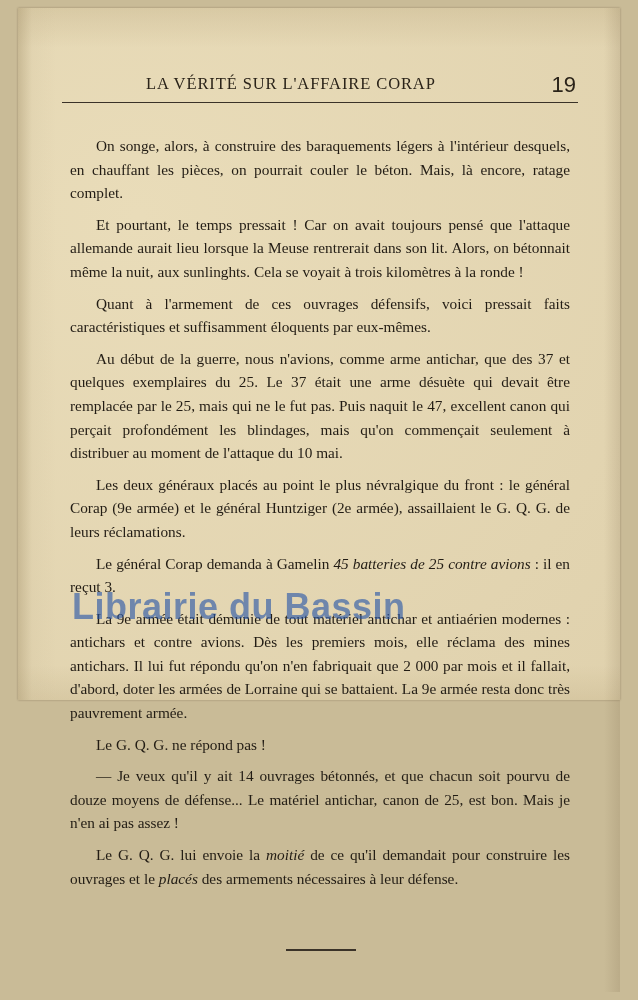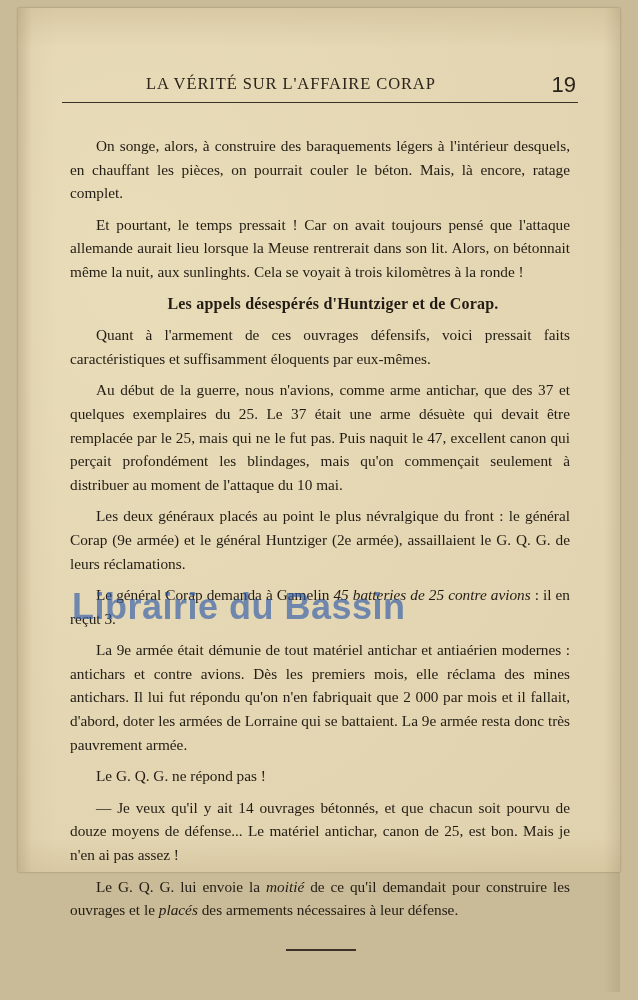--- a/index.html
+++ b/index.html
@@ -11,21 +11,21 @@
     height: 1000px;
     background: #c9bb97;
     font-family: "Liberation Serif", serif;
     overflow: hidden;
   }
   .page {
     position: absolute;
     left: 18px;
     top: 8px;
     width: 602px;
-    height: 864px;
+    height: 692px;
     background: #e9dcb9;
     background-image:
       linear-gradient(90deg, rgba(175,158,120,0.55) 0px, rgba(205,190,155,0.18) 14px, rgba(0,0,0,0) 38px),
       linear-gradient(180deg, rgba(190,172,132,0.35) 0px, rgba(0,0,0,0) 40px),
       linear-gradient(0deg, rgba(190,172,132,0.30) 0px, rgba(0,0,0,0) 35px);
     box-shadow: 0 0 2px rgba(80,65,40,0.4);
   }
   .paper-tint {
     position: absolute;
     inset: 0;
@@ -139,21 +139,20 @@
     <div class="header">
       <div class="header-title">LA VÉRITÉ SUR L'AFFAIRE CORAP</div>
       <div class="header-page">19</div>
       <div class="rule"></div>
     </div>
 
     <div class="body-text">
       <p>On songe, alors, à construire des baraquements légers à l'intérieur desquels, en chauffant les pièces, on pourrait couler le béton. Mais, là encore, ratage complet.</p>
       <p>Et pourtant, le temps pressait ! Car on avait toujours pensé que l'attaque allemande aurait lieu lorsque la Meuse rentrerait dans son lit. Alors, on bétonnait même la nuit, aux sunlinghts. Cela se voyait à trois kilomètres à la ronde !</p>
 
-      <p class="subhead">Les appels désespérés d'Huntziger et de Corap.</p>
 
       <p>Quant à l'armement de ces ouvrages défensifs, voici pressait faits caractéristiques et suffisamment éloquents par eux-mêmes.</p>
       <p>Au début de la guerre, nous n'avions, comme arme antichar, que des 37 et quelques exemplaires du 25. Le 37 était une arme désuète qui devait être remplacée par le 25, mais qui ne le fut pas. Puis naquit le 47, excellent canon qui perçait profondément les blindages, mais qu'on commençait seulement à distribuer au moment de l'attaque du 10 mai.</p>
       <p>Les deux généraux placés au point le plus névralgique du front : le général Corap (9e armée) et le général Huntziger (2e armée), assaillaient le G. Q. G. de leurs réclamations.</p>
 
       <p><span>Le général Corap demanda à Gamelin </span><span class="it">45 batteries de 25 contre avions</span><span> : il en reçut 3.</span></p>
 
       <p>La 9e armée était démunie de tout matériel antichar et antiaérien modernes : antichars et contre avions. Dès les premiers mois, elle réclama des mines antichars. Il lui fut répondu qu'on n'en fabriquait que 2 000 par mois et il fallait, d'abord, doter les armées de Lorraine qui se battaient. La 9e armée resta donc très pauvrement armée.</p>
       <p>Le G. Q. G. ne répond pas !</p>
 

